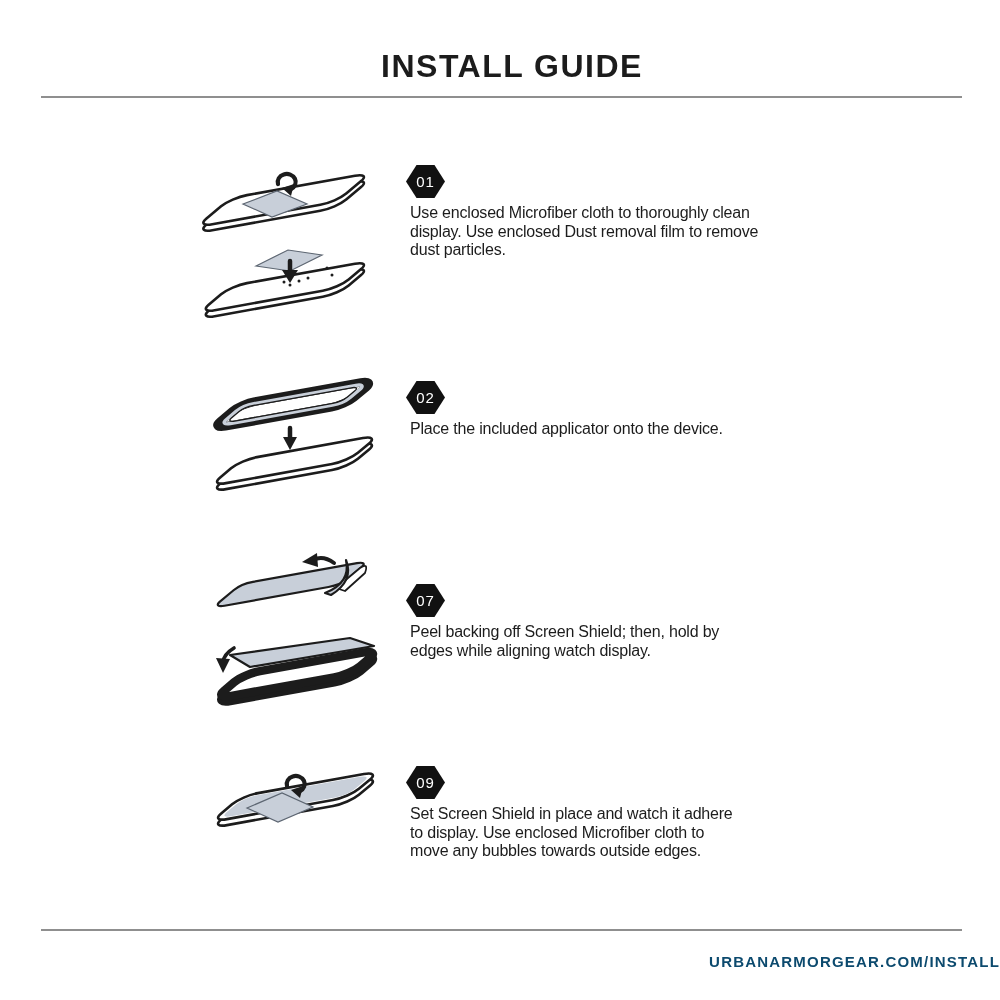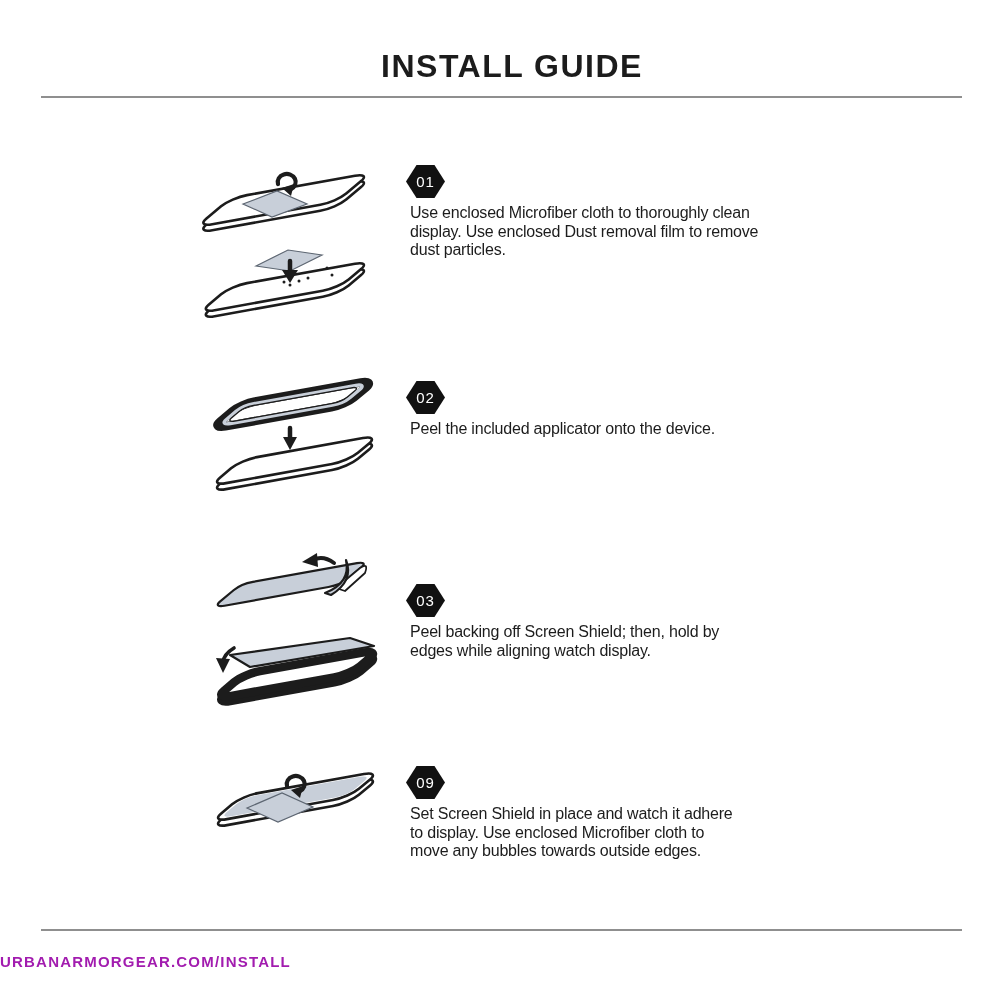--- a/index.html
+++ b/index.html
@@ -19,22 +19,22 @@
   .badge{position:absolute;left:406px;top:0;width:39px;height:33px;
          background:var(--badge-bg,#111);color:var(--badge-text,#fff);
          display:flex;align-items:center;justify-content:center;
          font-size:15px;font-weight:normal;letter-spacing:1px;
          clip-path:polygon(27% 0%,73% 0%,100% 50%,73% 100%,27% 100%,0% 50%);}
 
   .step-text{position:absolute;left:410px;top:39px;width:460px;margin:0;
              font-size:16px;font-weight:normal;line-height:18.5px;letter-spacing:-0.2px;
              color:var(--ink,#1c1c1c);white-space:pre-line;}
 
-  .footer-url{position:absolute;top:953px;left:0;width:100%;text-align:left;
-              font-size:15px;font-weight:bold;letter-spacing:1.2px;color:#a21caf;}
+  .footer-url{position:absolute;top:953px;left:0;width:100%;text-align:right;
+              font-size:15px;font-weight:bold;letter-spacing:1.2px;color:#0c4a6e;}
 
   .illus{position:absolute;}
   .illus-1{left:180px;top:158px;}
   .illus-2{left:185px;top:372px;}
   .illus-3{left:190px;top:550px;}
   .illus-4{left:190px;top:762px;}
 
   
   .slab{fill:#fff;stroke:var(--ink,#1c1c1c);stroke-width:2.6px;stroke-linejoin:round;}
   .frame{fill:#fff;stroke:var(--ink,#1c1c1c);stroke-width:8.5px;stroke-linejoin:round;}
@@ -99,21 +99,21 @@
         <circle cx="110" cy="127" r="1.5"></circle>
       <circle cx="119" cy="123" r="1.5"></circle>
         <circle cx="128" cy="120" r="1.5"></circle>
       <circle cx="147" cy="110" r="1.5"></circle>
         <circle cx="152" cy="117" r="1.5"></circle>
     </g>
   </svg>
 
   <section class="step s2">
     <div class="badge">02</div>
-    <p class="step-text">Peel the included applicator onto the device.</p>
+    <p class="step-text">Place the included applicator onto the device.</p>
   </section>
   <svg class="illus illus-2" width="200" height="135" viewBox="0 0 200 135">
     <g transform="matrix(1,-0.18,-0.62,0.52,56,32)">
       <rect class="frame" width="134" height="48" rx="14" vector-effect="non-scaling-stroke"></rect>
       <rect class="accentline" x="5" y="5" width="124" height="38" rx="11" vector-effect="non-scaling-stroke"></rect>
       <rect class="thinline" x="9" y="9" width="116" height="30" rx="9" vector-effect="non-scaling-stroke"></rect>
     </g>
     <g>
       <path class="inkline" d="M105,56 L105,67" stroke-width="4.5"></path>
       <polygon class="ink" points="98,65 112,65 105,78"></polygon>
@@ -124,21 +124,21 @@
         <rect class="slab" width="138" height="50" rx="16" vector-effect="non-scaling-stroke"></rect>
           </g>
         </g>
       <g transform="matrix(1,-0.18,-0.62,0.52,56,88)">
         <rect class="slab" width="138" height="50" rx="16" vector-effect="non-scaling-stroke"></rect>
         </g>
     </g>
   </svg>
 
   <section class="step s3">
-    <div class="badge">03</div>
+    <div class="badge">07</div>
     <p class="step-text">Peel backing off Screen Shield; then, hold by
 edges while aligning watch display.</p>
   </section>
   <svg class="illus illus-3" width="215" height="165" viewBox="0 0 215 165">
 
     <g transform="matrix(1,-0.18,-0.62,0.52,51,34)">
       <rect class="sheet" width="128" height="46" rx="12" vector-effect="non-scaling-stroke"></rect>
     </g>
     <path class="whitecorner" d="M146,38 L170,18 Q179,12 175,23 L155,41 Z"></path>
     <path class="sheet" d="M135,43 Q161,33 156,10 Q164,31 141,45 Z"></path>

